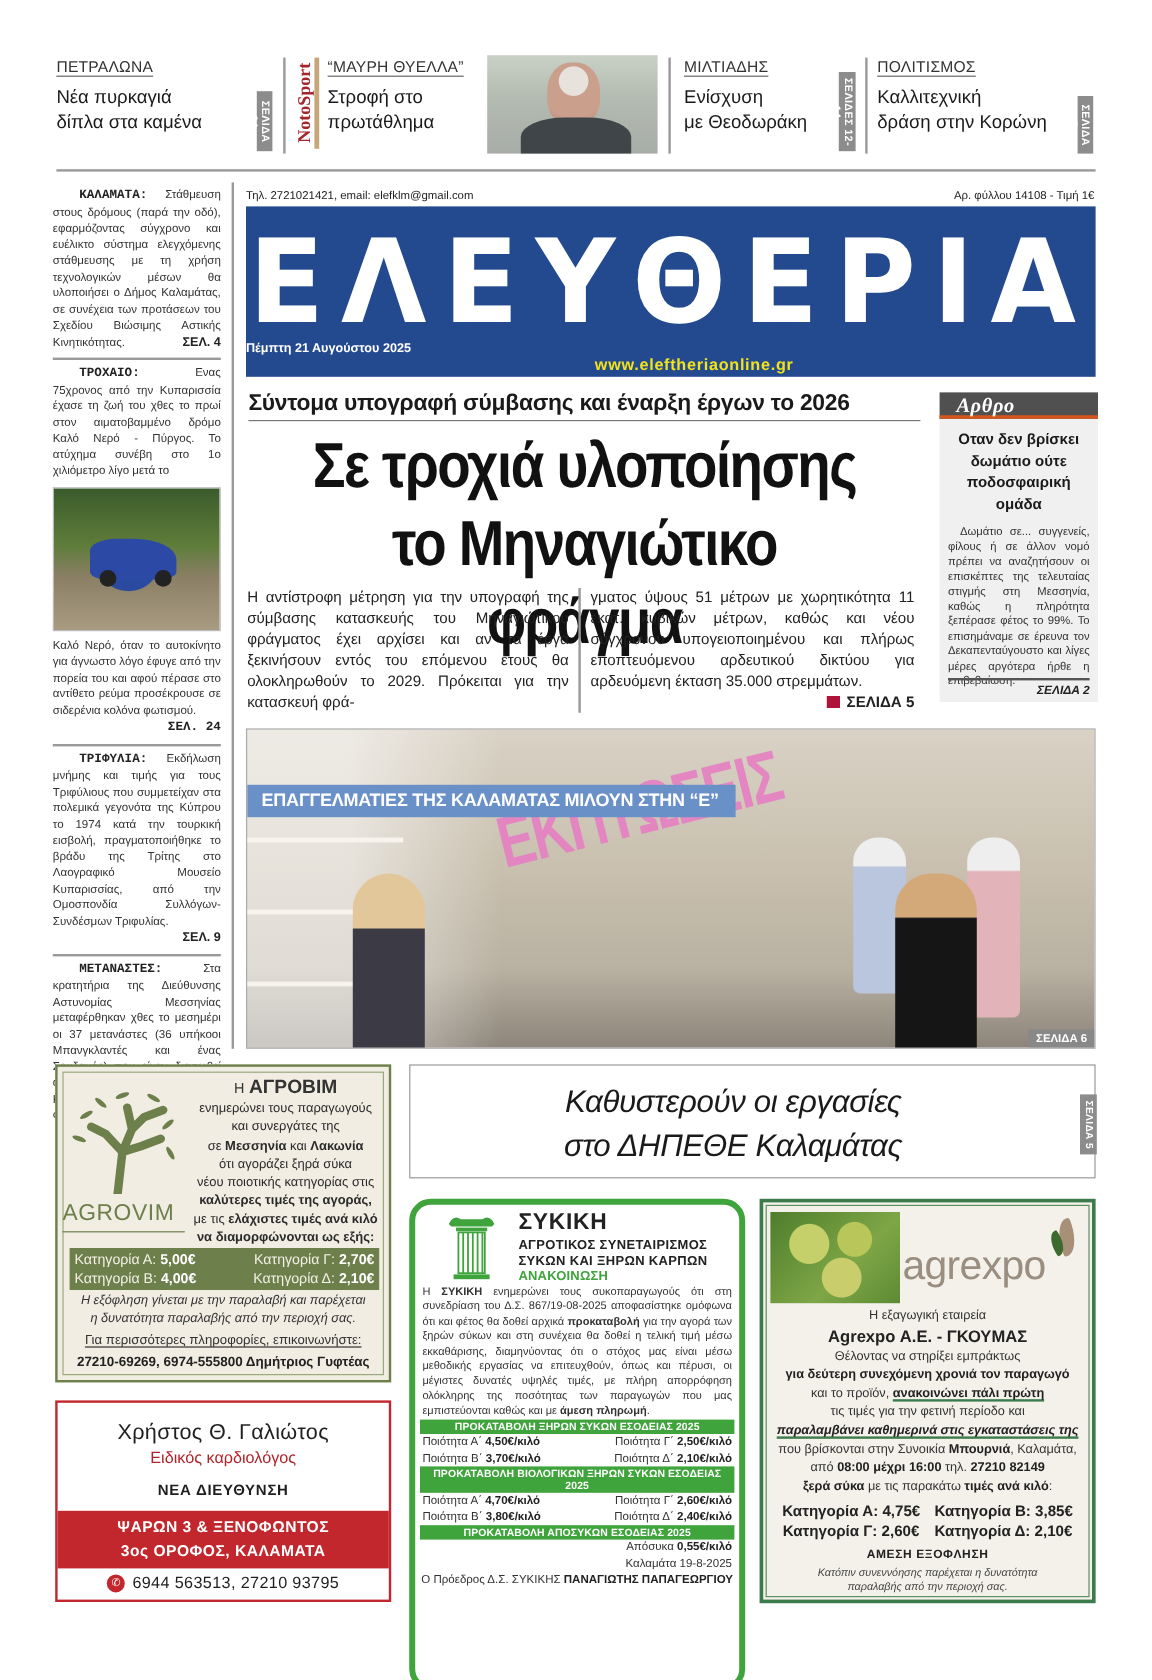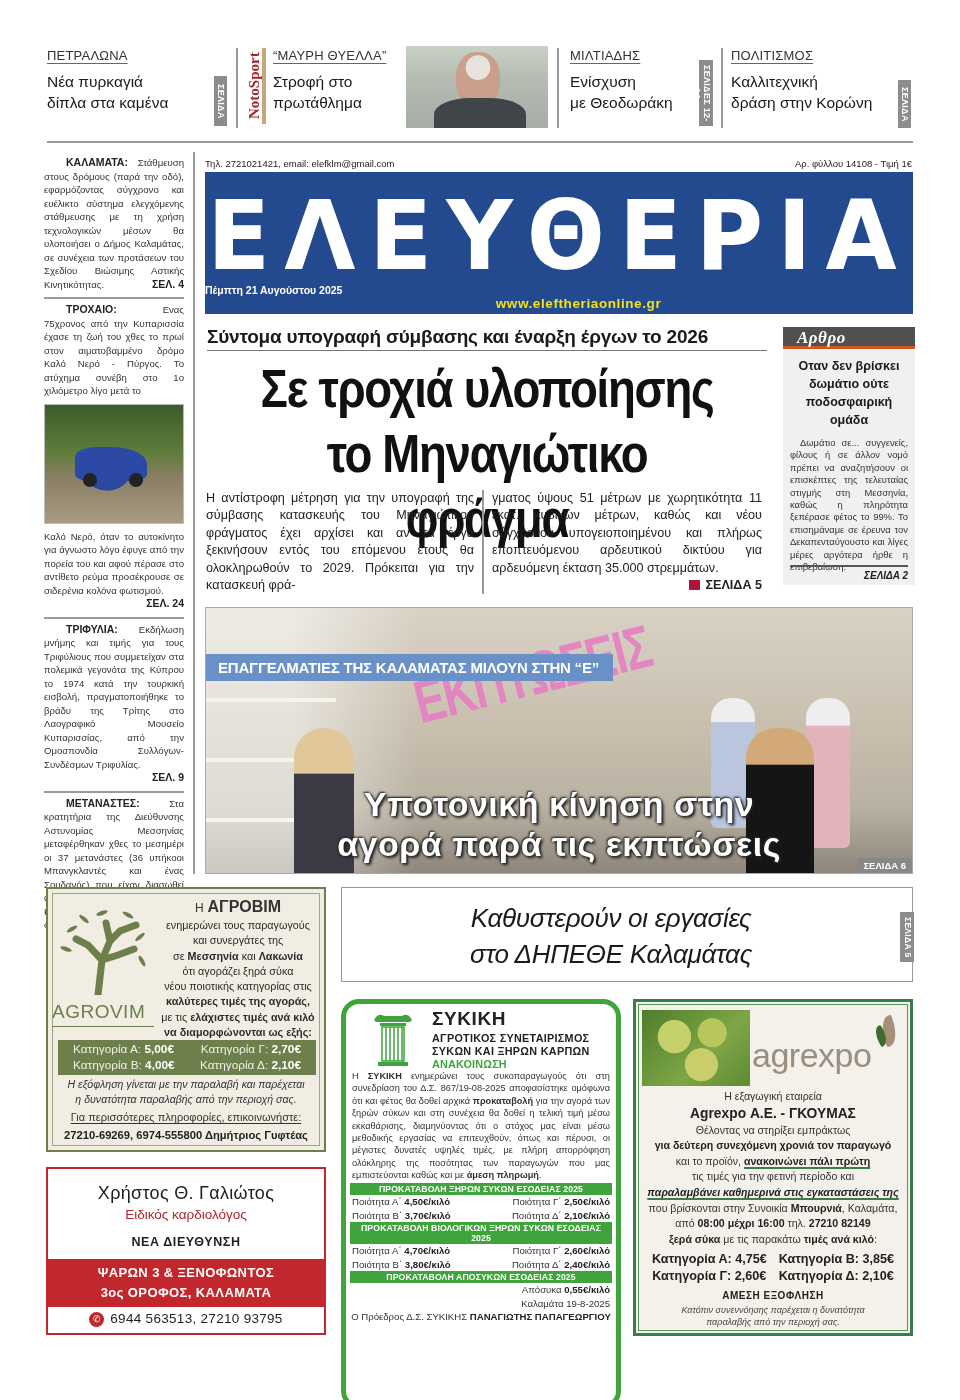--- a/index.html
+++ b/index.html
@@ -15,21 +15,21 @@
   .hrule { position: absolute; height: 2px; background: #9a9a9a; }
 
   .noto { position: absolute; left: 246px; top: 48px; width: 20px; height: 76px; writing-mode: vertical-rl; transform: rotate(180deg); font-family: "Liberation Serif", serif; font-weight: bold; font-size: 15px; color: #a3262c; text-align: center; border-left: 4px solid #c7a77a; }
   .coach-photo { position: absolute; left: 406px; top: 46px; width: 142px; height: 82px; background: linear-gradient(180deg,#c9d0c6 0%,#b5bcb2 40%,#a7aca7 100%); overflow: hidden; }
   .coach-photo .head { position: absolute; left: 50px; top: 6px; width: 44px; height: 52px; border-radius: 45% 45% 40% 40%; background: radial-gradient(circle at 50% 30%,#e8e2dc 0 28%,#caa08d 30% 70%,#b58b78 100%); }
   .coach-photo .body { position: absolute; left: 28px; top: 52px; width: 92px; height: 40px; border-radius: 40% 40% 0 0; background: #3f4548; }
 
   
   .leftcol { position: absolute; left: 44px; top: 152px; width: 140px; font-size: 9.6px; line-height: 13.5px; color: #333; text-align: justify; }
   .brief { padding: 4px 0 6px; border-bottom: 2px solid #9a9a9a; }
-  .brief .lead { font-weight: bold; font-size: 10.5px; color: #222; }
+  .brief .lead { font-weight: bold; font-size: 10.5px; color: #222; font-family: Liberation Mono, monospace; }
   .brief .ref { font-weight: bold; font-size: 10.5px; color: #222; float: right; }
   .brief p { text-indent: 22px; }
   .crash-photo { width: 140px; height: 120px; margin: 6px 0 6px; border: 1px solid #bbb; background:
       radial-gradient(ellipse at 45% 55%, #2a4aa0 0 22%, transparent 23%),
       linear-gradient(180deg,#3b5b2c 0%,#5e7d3a 40%,#8a7f64 62%,#a89b82 100%); position: relative; }
   .crash-photo .car { position: absolute; left: 30px; top: 42px; width: 72px; height: 34px; background: #2c4aa5; border-radius: 30% 50% 20% 20%; }
   .crash-photo .wheel { position: absolute; top: 68px; width: 14px; height: 14px; background: #222; border-radius: 50%; }
   .colrule { position: absolute; left: 193px; top: 152px; width: 2px; height: 722px; background: #9a9a9a; }
 
   
@@ -70,21 +70,21 @@
   .shop .cap { position: absolute; left: 0; right: 0; top: 176px; text-align: center; font-weight: bold; font-size: 34px; line-height: 40px; color: #fff; text-shadow: 0 0 3px #222, 2px 2px 3px #222, -1px -1px 2px #333; letter-spacing: 0.5px; }
   .shop .pg { position: absolute; right: 0; bottom: 0; background: #888; color: #fff; font-size: 9.5px; padding: 2px 6px; font-weight: bold; }
 
   
   .agrovim { position: absolute; left: 46px; top: 887px; width: 280px; height: 265px; background: #f1ede3; border: 2px solid #6d7f4a; }
   .agrovim .inner { position: absolute; inset: 4px; border: 1px solid #9aa87c; }
   .agrovim .tree { position: absolute; left: 10px; top: 16px; width: 90px; height: 90px; }
   .agrovim .brand { position: absolute; left: 4px; top: 112px; width: 102px; font-size: 19px; color: #6d7f4a; letter-spacing: 0.5px; border-bottom: 1px solid #6d7f4a; padding-bottom: 3px; }
   .agrovim .txt { position: absolute; left: 104px; top: 8px; width: 172px; text-align: center; font-size: 10.8px; line-height: 15.3px; color: #2b2b2b; }
   .agrovim .txt .h { font-size: 16px; font-weight: bold; line-height: 20px; color: #333; }
-  .agrovim .prices { position: absolute; left: 10px; top: 151px; width: 258px; background: #6d7f4a; color: #f4f0e6; font-size: 11.8px; line-height: 15.5px; padding: 2px 15px; }
+  .agrovim .prices { position: absolute; left: 10px; top: 151px; width: 258px; background: #6d7f4a; color: #f4f0e6; font-size: 11.8px; line-height: 15.5px; padding: 2px 4px; }
   .agrovim .prices .row { display: flex; justify-content: space-between; }
   .agrovim .prices b { color: #fff; }
   .agrovim .note { position: absolute; left: 6px; right: 6px; top: 188px; text-align: center; font-style: italic; font-size: 10.6px; line-height: 15px; color: #333; }
   .agrovim .more { position: absolute; left: 6px; right: 6px; top: 222px; text-align: center; font-size: 11px; color: #333; text-decoration: underline; text-underline-offset: 2px; }
   .agrovim .phone { position: absolute; left: 4px; right: 4px; top: 240px; text-align: center; font-weight: bold; font-size: 11.2px; color: #222; }
 
   
   .doctor { position: absolute; left: 46px; top: 1167px; width: 280px; height: 168px; border: 2px solid #c1272d; background: #fff; }
   .doctor .name { position: absolute; left: 0; right: 0; top: 14px; text-align: center; font-size: 18px; color: #1f1f1f; letter-spacing: 0.3px; }
   .doctor .spec { position: absolute; left: 0; right: 0; top: 38px; text-align: center; font-size: 13.5px; color: #b1232a; }
@@ -234,24 +234,20 @@
 <div class="shop">
   <div class="shelf" style="top:90px;"></div>
   <div class="shelf" style="top:150px;"></div>
   <div class="shelf" style="top:210px;"></div>
   <div class="mannequin" style="left:505px; top:90px; height:130px; background:linear-gradient(180deg,#eee 0 18%,#b9c6de 19% 100%);"></div>
   <div class="mannequin" style="left:600px; top:90px; height:150px; background:linear-gradient(180deg,#eee 0 18%,#e2b3b8 19% 100%);"></div>
   <div class="woman" style="left:88px; top:120px; width:60px; height:150px; background:linear-gradient(180deg,#e2c79a 0 30%,#3c3a45 31% 100%);"></div>
   <div class="woman" style="left:540px; top:120px; width:68px; height:150px; background:linear-gradient(180deg,#d4a97a 0 24%,#151515 25% 100%);"></div>
   <div class="sale">ΕΚΠΤΩΣΕΙΣ</div>
   <div class="tag">ΕΠΑΓΓΕΛΜΑΤΙΕΣ ΤΗΣ ΚΑΛΑΜΑΤΑΣ ΜΙΛΟΥΝ ΣΤΗΝ “Ε”</div>
-  <div class="cap">
-    <div>Υποτονική κίνηση στην</div>
-    <div>αγορά παρά τις εκπτώσεις</div>
-  </div>
   <div class="pg">ΣΕΛΙΔΑ 6</div>
 </div>
 
 <div class="agrovim">
   <div class="inner"></div>
   <svg class="tree" viewBox="0 0 90 90">
     <path d="M40 90 L44 55 L30 40 L18 34 M44 55 L52 36 L62 26 M44 55 L60 50 L76 44 M52 36 L48 18 M62 26 L78 20" stroke="#6d7f4a" stroke-width="7" fill="none" stroke-linecap="round"></path>
     <g fill="#6d7f4a">
       <ellipse cx="14" cy="24" rx="6" ry="2" transform="rotate(-30 14 24)"></ellipse>
       <ellipse cx="26" cy="14" rx="6" ry="2" transform="rotate(40 26 14)"></ellipse>

